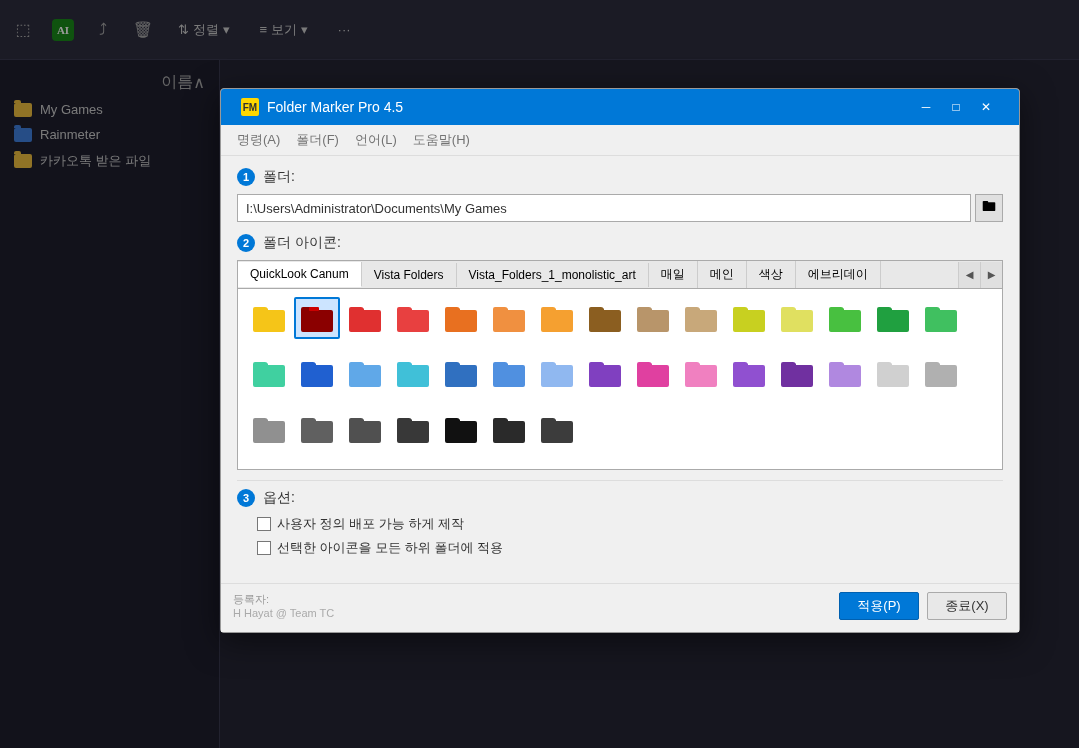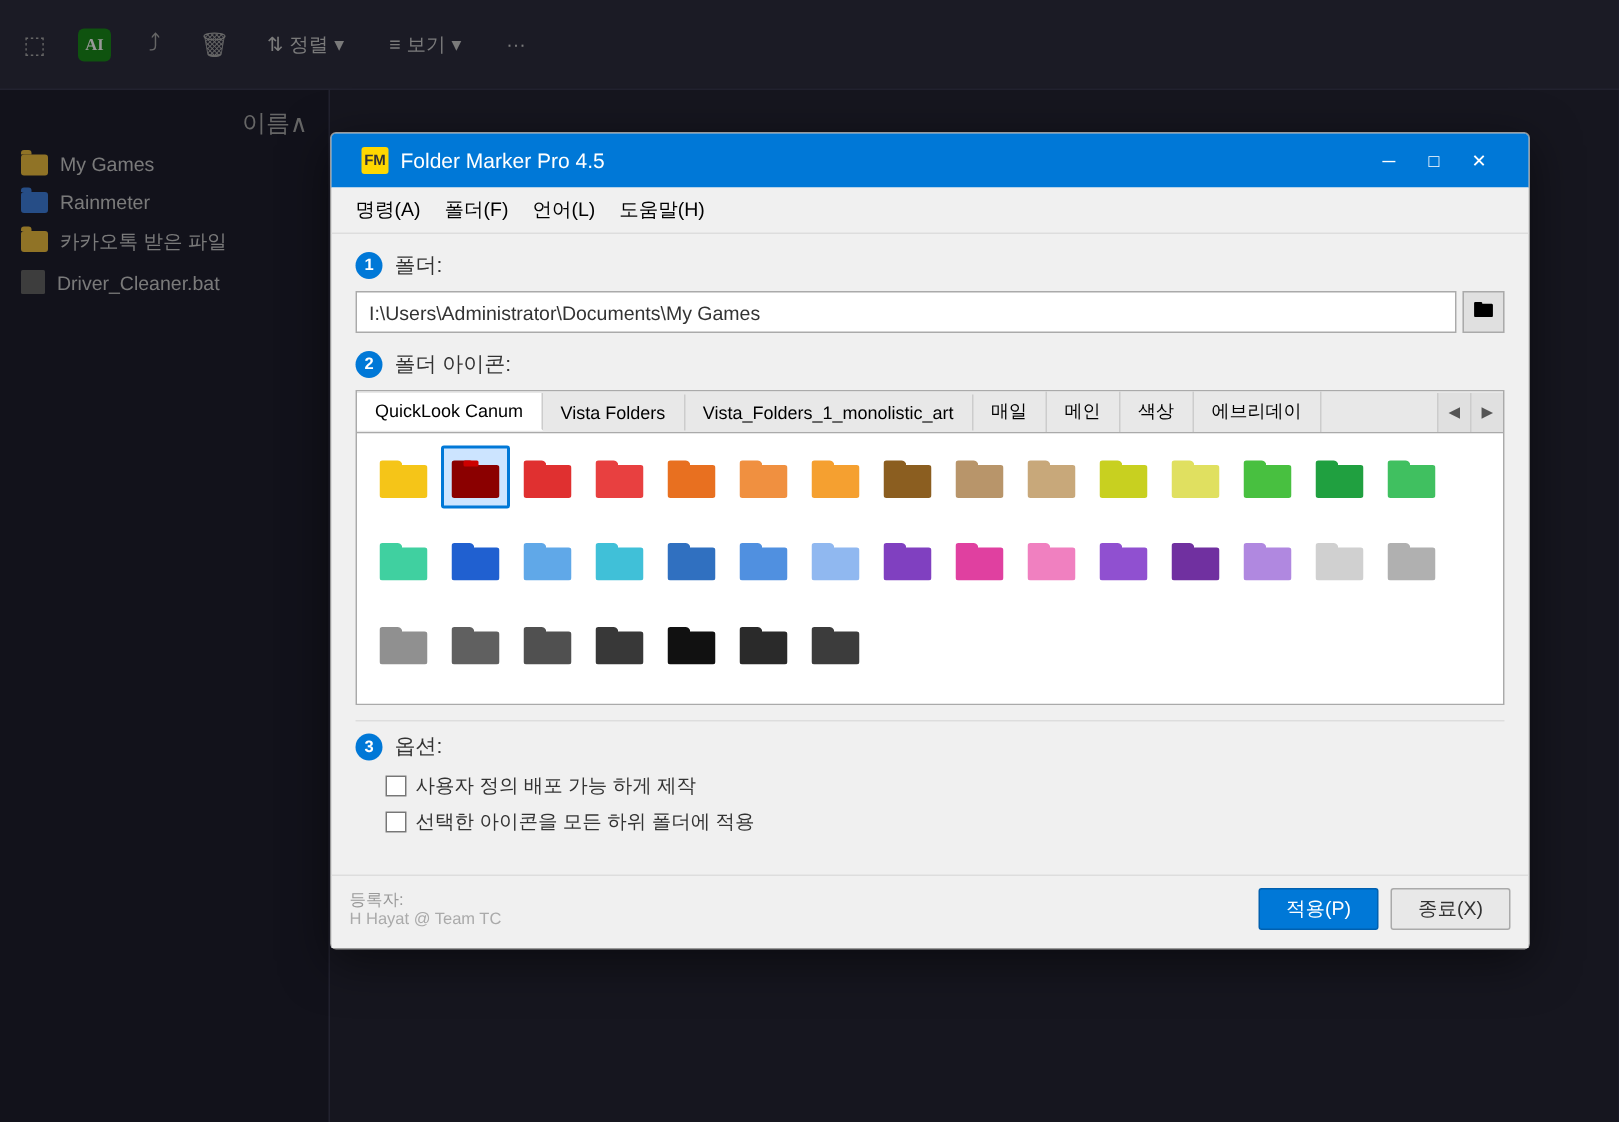--- a/index.html
+++ b/index.html
@@ -184,21 +184,21 @@
       background: #f0f0f0;
       display: flex;
       gap: 0;
       padding: 2px 8px;
       border-bottom: 1px solid #ddd;
     }
 
     .menu-item {
       padding: 4px 8px;
       font-size: 13px;
-      color: #000000;
+      color: #737373;
       cursor: pointer;
     }
 
     
     .dialog-body {
       padding: 12px 16px;
       background: #f0f0f0;
     }
 
     .section-row {
@@ -405,24 +405,20 @@
         <span>My Games</span>
       </div>
       <div class="sidebar-item">
         <div class="folder-icon-blue"></div>
         <span>Rainmeter</span>
       </div>
       <div class="sidebar-item">
         <div class="folder-icon-yellow"></div>
         <span>카카오톡 받은 파일</span>
       </div>
-      <div class="sidebar-item">
-        <div class="file-icon" style="background:#666;"></div>
-        <span>Driver_Cleaner.bat</span>
-      </div>
     </div>
   </div>
 </div>
 
 <div class="modal-overlay">
 
   <div class="dialog">
 
     <div class="dialog-titlebar">
       <div class="dialog-title-left">

